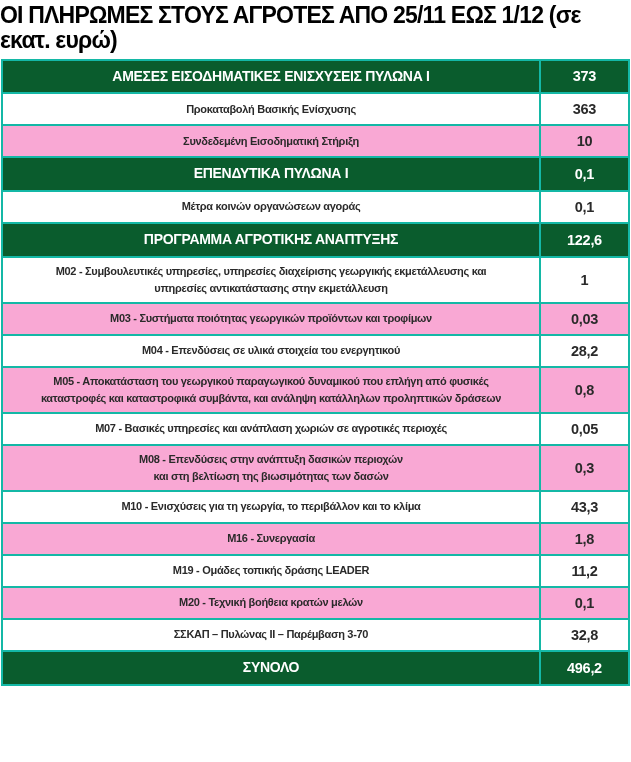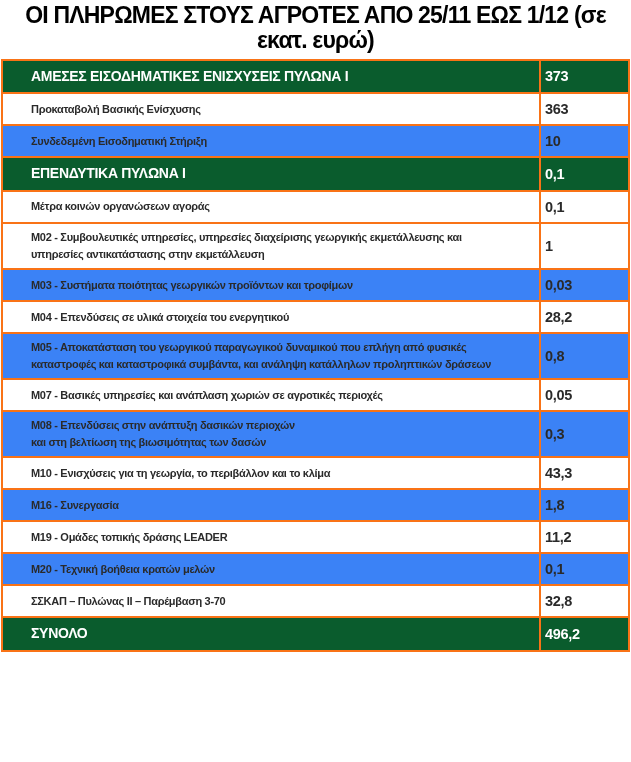--- a/index.html
+++ b/index.html
@@ -10,34 +10,33 @@
     font-family: "Liberation Sans", sans-serif;
   }
   .page {
     width: 631px;
     box-sizing: border-box;
   }
   .title {
     font-size: 23px;
     font-weight: bold;
     color: #000000;
-    text-align: center;
     letter-spacing: -0.8px;
     padding: 3px 0 5px 0;
     line-height: 1.1;
   }
   table.payments {
     width: 629px;
     margin: 0 1px;
     border-collapse: collapse;
     table-layout: fixed;
   }
   table.payments td {
-    border: 2px solid #f97316;
-    text-align: left;
+    border: 2px solid #14b8a6;
+    text-align: center;
     vertical-align: middle;
     font-weight: bold;
     letter-spacing: -0.3px;
   }
   td.label-cell {
     width: 480px;
     font-size: 11px;
     color: #2a2a2a;
     padding: 5px 28px;
     line-height: 1.55;
@@ -55,21 +54,21 @@
     color: #ffffff;
   }
   tr.r-header td.label-cell {
     font-size: 14px;
     color: #ffffff;
   }
   tr.r-header td.value-cell {
     color: #ffffff;
   }
   tr.r-light td { background: #ffffff; }
-  tr.r-alt td { background: #3b82f6; }
+  tr.r-alt td { background: #f9a8d4; }
 </style>
 </head>
 <body>
 
 <div class="page">
   <div class="title">ΟΙ ΠΛΗΡΩΜΕΣ ΣΤΟΥΣ ΑΓΡΟΤΕΣ ΑΠΟ 25/11 ΕΩΣ 1/12 (σε εκατ. ευρώ)</div>
 
   <table class="payments">
     <tbody>
       <tr class="r-header">
@@ -84,20 +83,24 @@
         <td class="label-cell">Συνδεδεμένη Εισοδηματική Στήριξη</td>
         <td class="value-cell">10</td>
       </tr>
       <tr class="r-header">
         <td class="label-cell">ΕΠΕΝΔΥΤΙΚΑ ΠΥΛΩΝΑ Ι</td>
         <td class="value-cell">0,1</td>
       </tr>
       <tr class="r-light">
         <td class="label-cell">Μέτρα κοινών οργανώσεων αγοράς</td>
         <td class="value-cell">0,1</td>
+      </tr>
+      <tr class="r-header">
+        <td class="label-cell">ΠΡΟΓΡΑΜΜΑ ΑΓΡΟΤΙΚΗΣ ΑΝΑΠΤΥΞΗΣ</td>
+        <td class="value-cell">122,6</td>
       </tr>
       <tr class="r-light">
         <td class="label-cell">Μ02 - Συμβουλευτικές υπηρεσίες, υπηρεσίες διαχείρισης γεωργικής εκμετάλλευσης και υπηρεσίες αντικατάστασης στην εκμετάλλευση</td>
         <td class="value-cell">1</td>
       </tr>
       <tr class="r-alt">
         <td class="label-cell">Μ03 - Συστήματα ποιότητας γεωργικών προϊόντων και τροφίμων</td>
         <td class="value-cell">0,03</td>
       </tr>
       <tr class="r-light">

